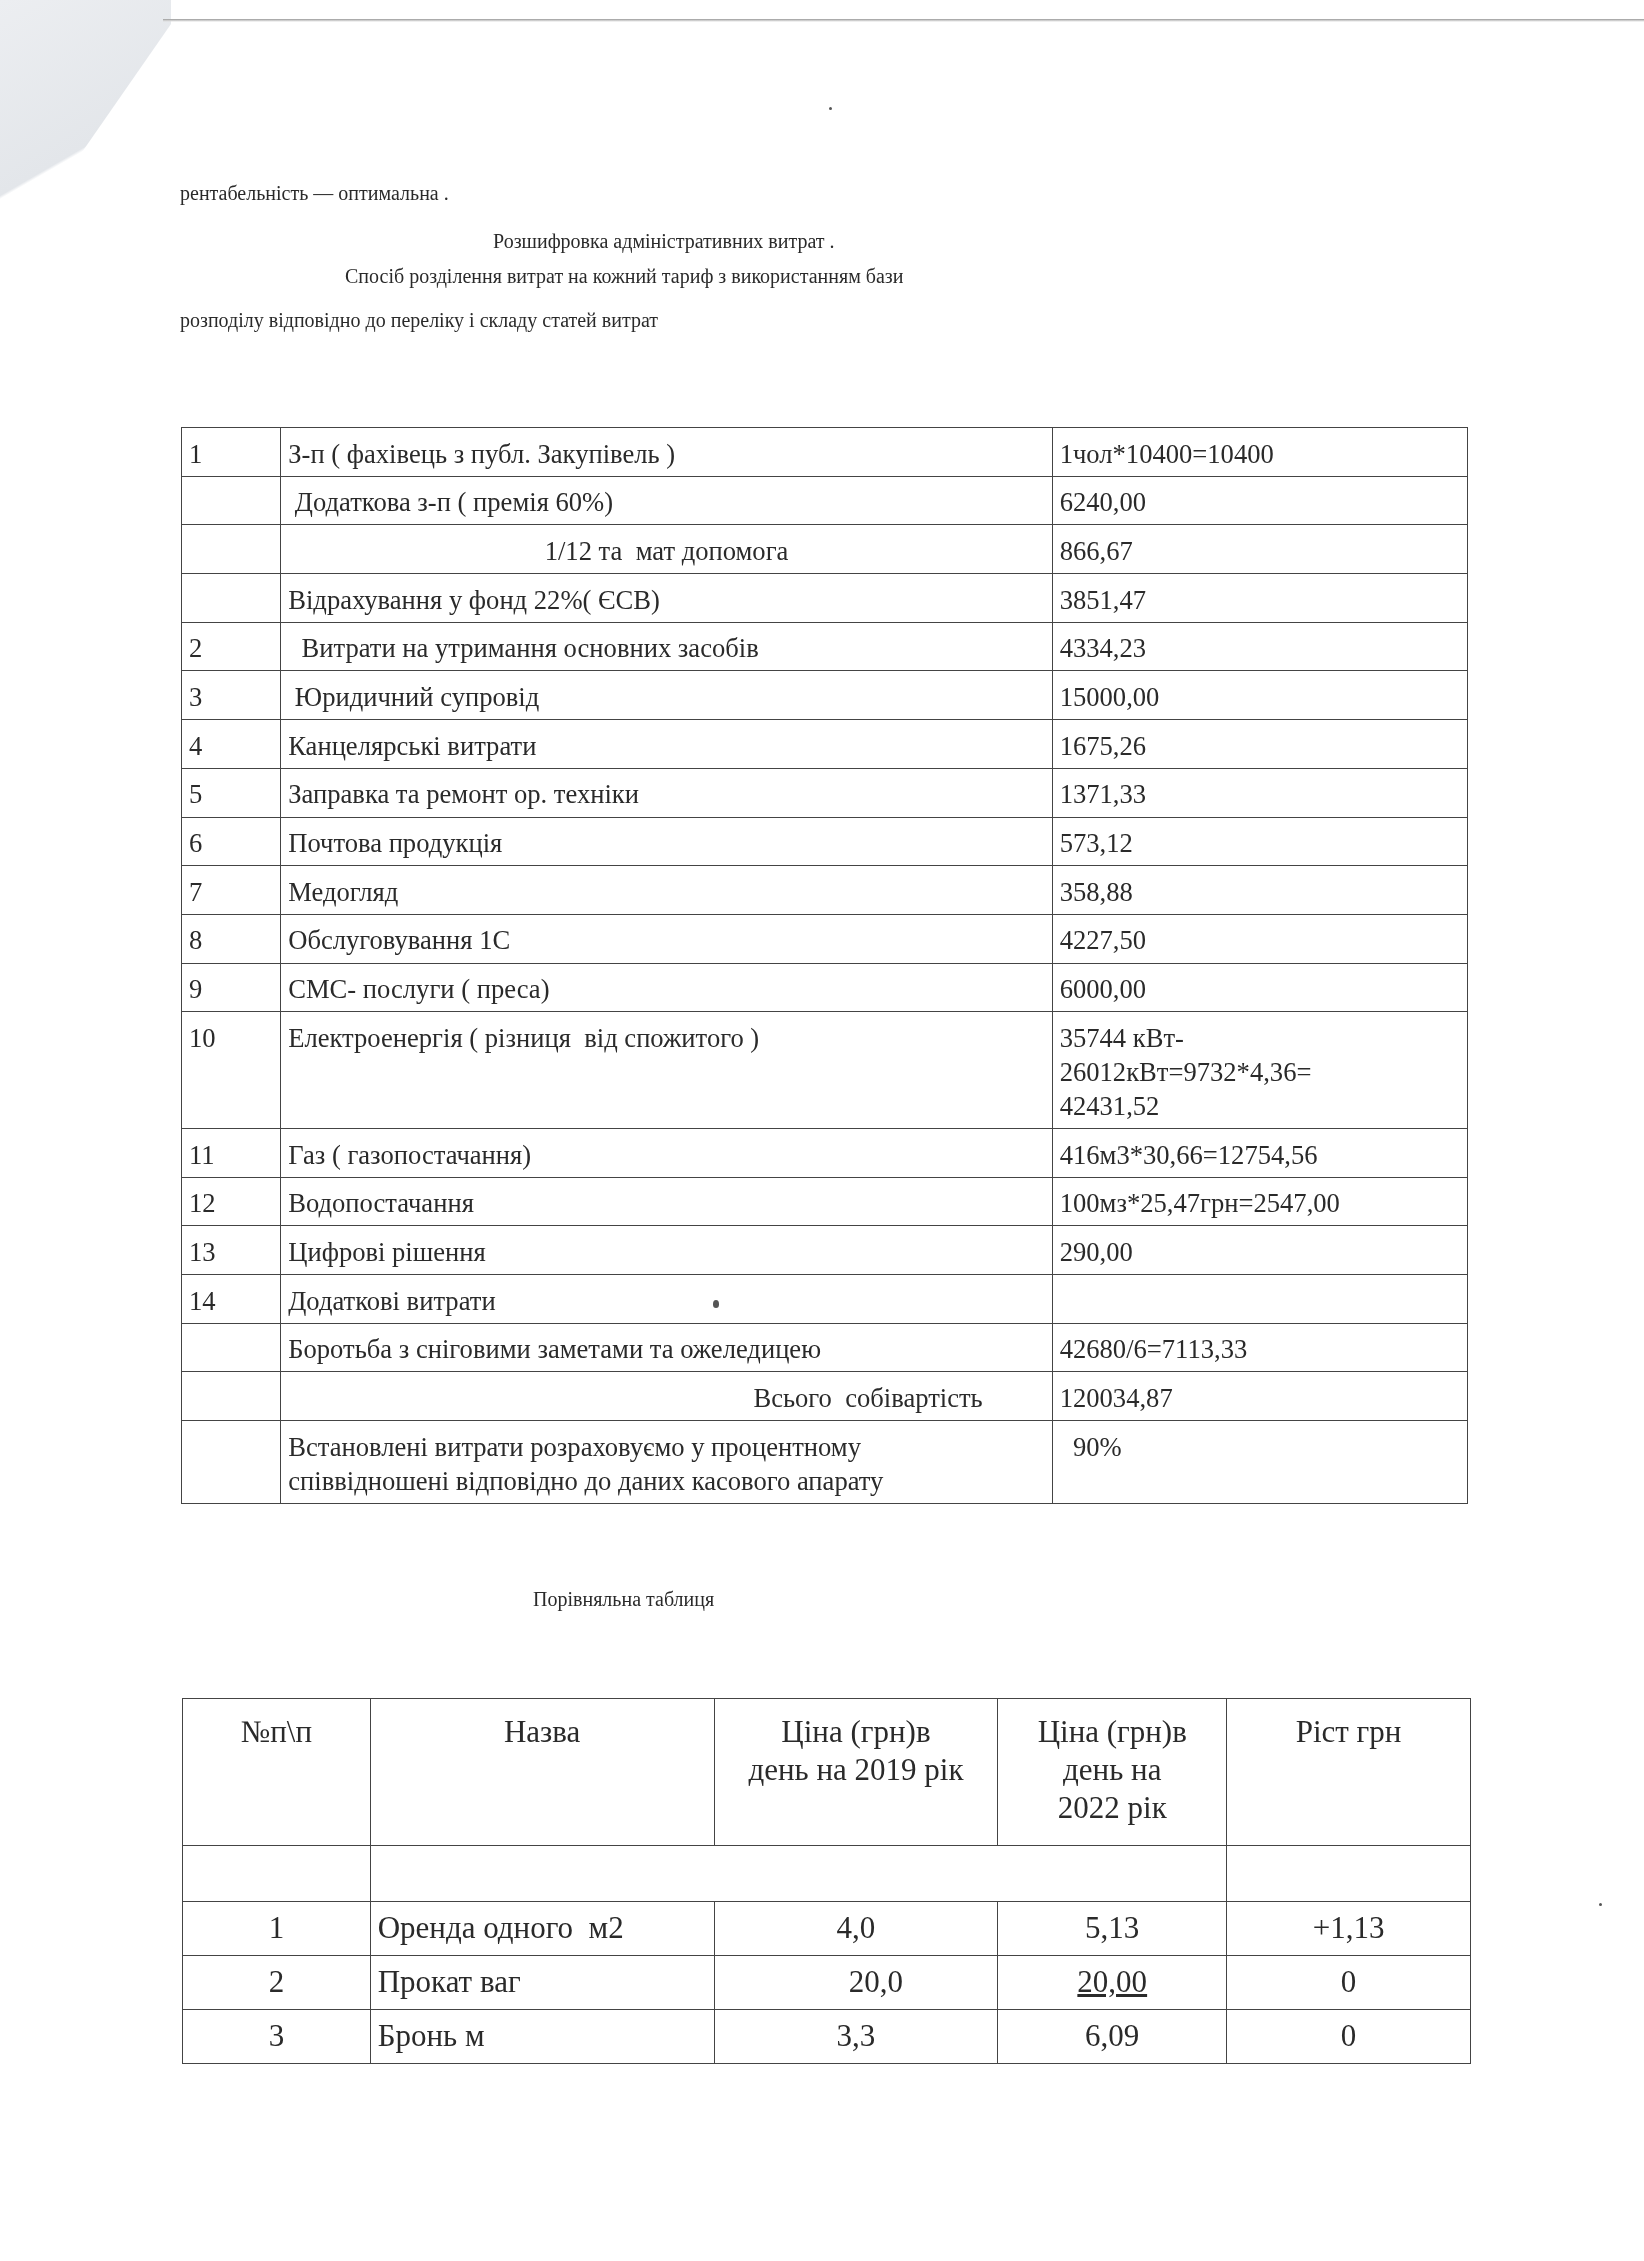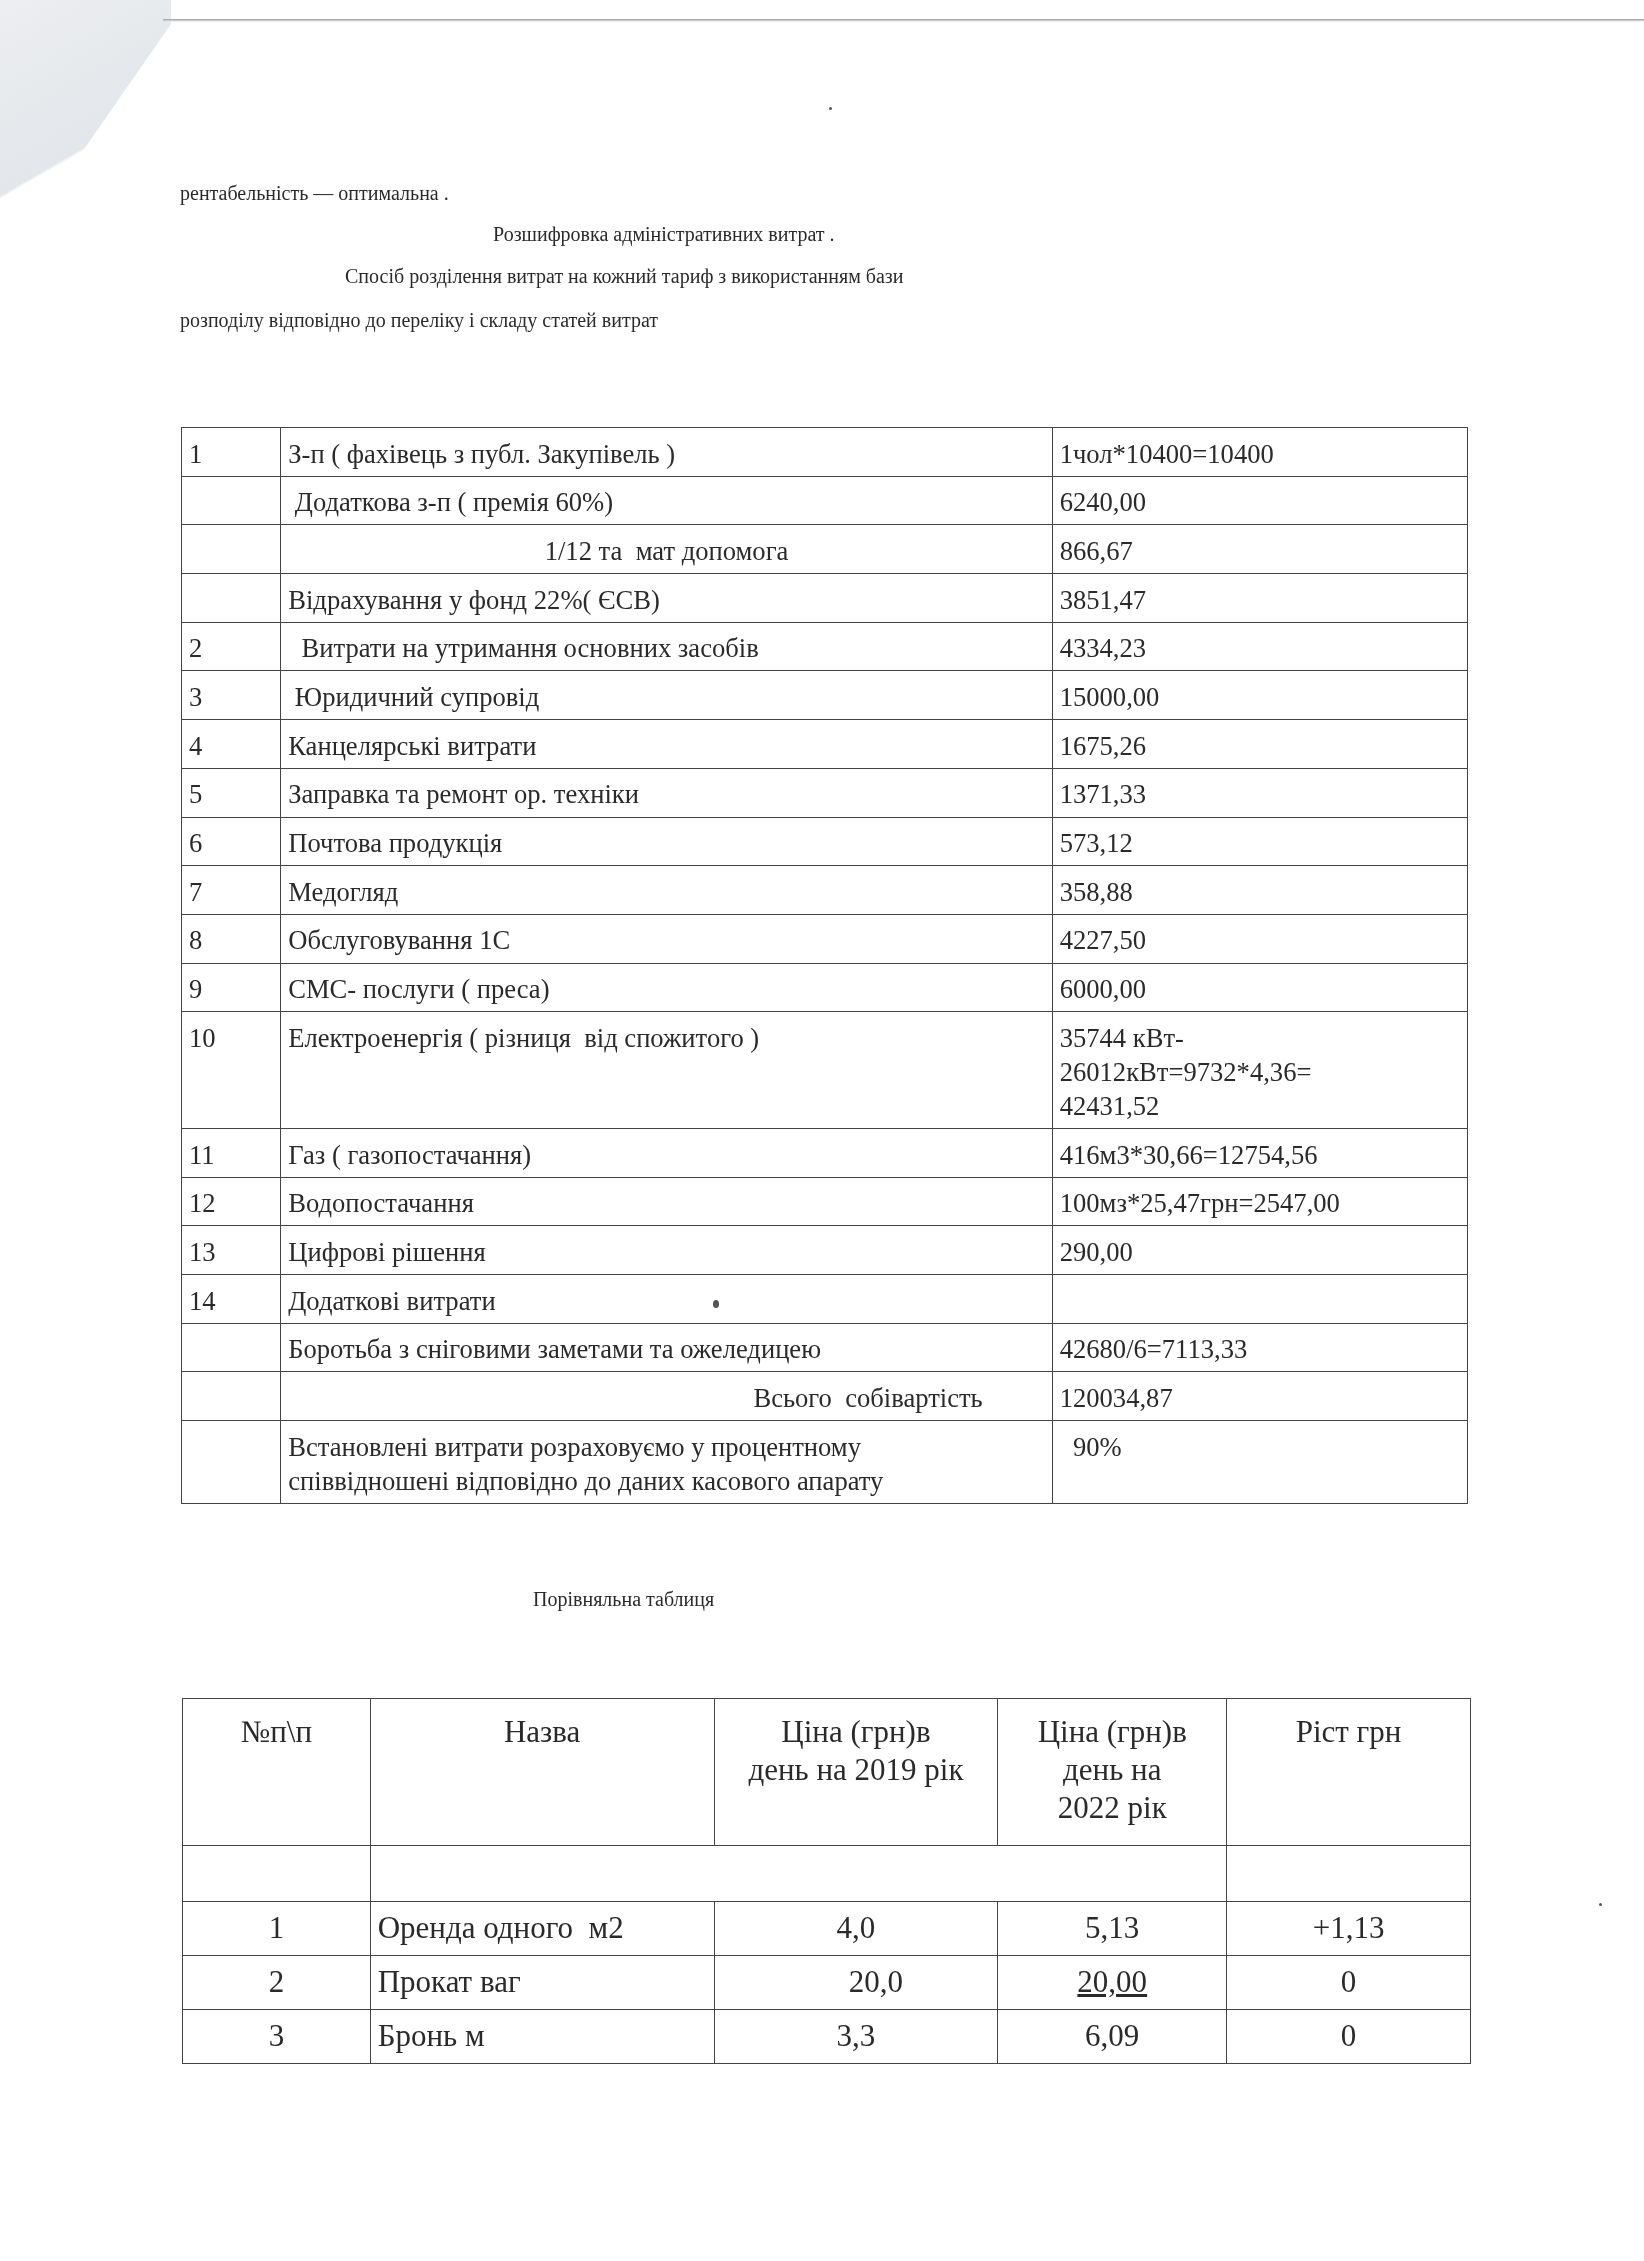--- a/index.html
+++ b/index.html
@@ -13,21 +13,21 @@
     position: absolute; left: 163px; top: 19px; width: 1482px; height: 3.4px;
     background: linear-gradient(#9a9a9a, #d8d8d8 60%, transparent);
   }
   .scan-corner {
     position: absolute; left: 0; top: 0; width: 171px; height: 257px;
     background: linear-gradient(150deg, #eceef1 0%, #e3e6ea 55%, #ffffff 56%);
     clip-path: polygon(0 0, 171px 0, 171px 24px, 15.4px 248px, 0 257px);
   }
   .text { position: absolute; font-size: 20px; line-height: 34px; white-space: nowrap; }
   #t-intro { left: 180px; top: 176px; }
-  #t-heading { left: 493px; top: 217px; }
+  #t-heading { left: 493px; top: 224px; }
   #t-method1 { left: 345px; top: 259px; }
   #t-method2 { left: 180px; top: 303px; }
 
   table { position: absolute; border-collapse: collapse; font-size: 26.6px; }
   td, th { border: 1.7px solid #444; padding: 0; vertical-align: top; font-weight: normal; }
 
   #costs-table { left: 181px; top: 427px; width: 1287px; }
   #costs-table td { padding: 8.6px 6.9px 5.1px 6.9px; line-height: 34px; }
   #costs-table td.num { width: 94px; }
   #costs-table td.desc { width: 731px; }

